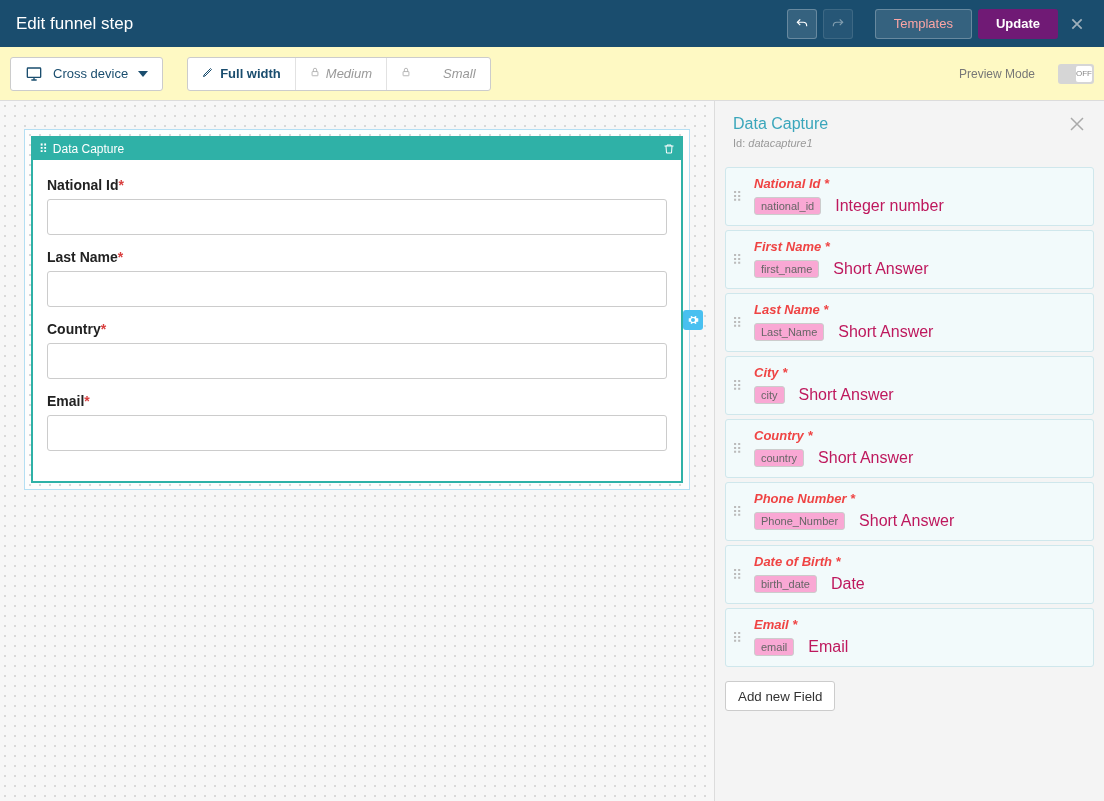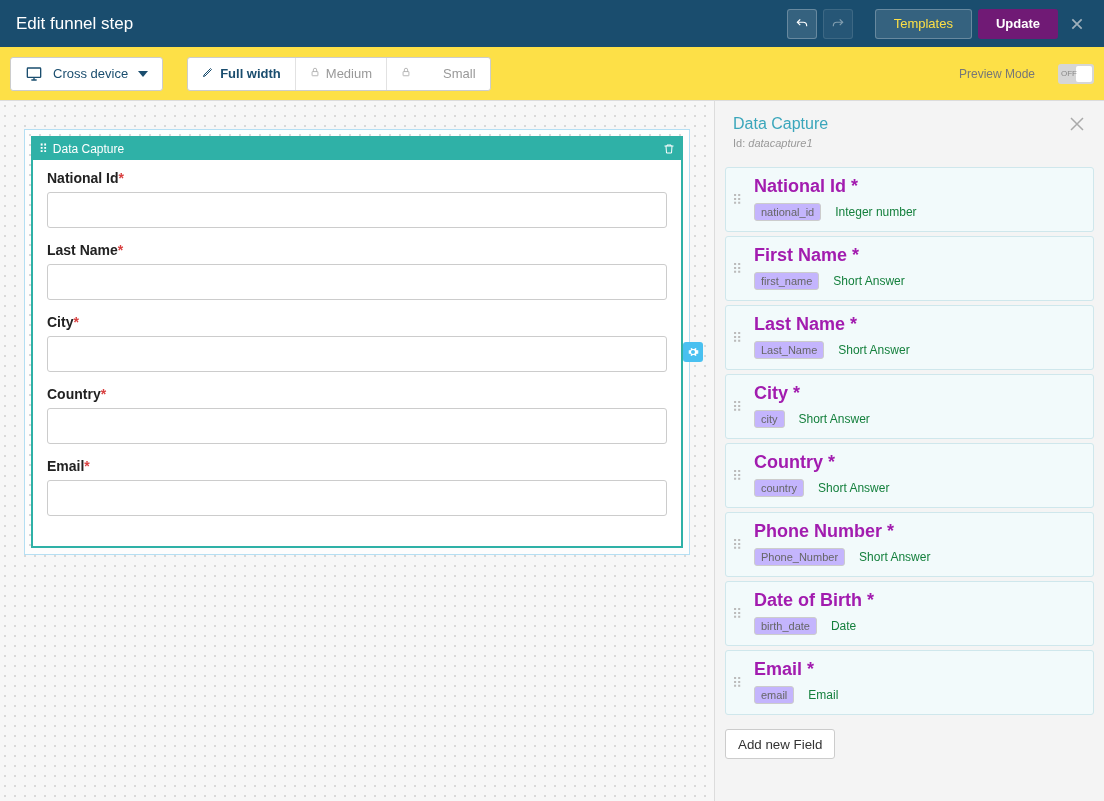--- a/index.html
+++ b/index.html
@@ -5,47 +5,47 @@
 * { box-sizing: border-box; margin: 0; padding: 0; }
 body { font-family: Arial, Helvetica, sans-serif; font-size: 13px; color: #333; background: #f1f1f1; width: 1104px; height: 801px; overflow: hidden; }
 
 
 .topbar { height: 47px; background: #1a4d6e; display: flex; align-items: center; padding: 0 10px 0 16px; }
 .topbar-title { color: #fff; font-size: 17px; font-weight: 400; flex: 1; }
 .topbar-actions { display: flex; gap: 6px; align-items: center; }
 .icon-btn { width: 30px; height: 30px; background: rgba(255,255,255,0.12); border: 1px solid rgba(255,255,255,0.25); border-radius: 3px; display: flex; align-items: center; justify-content: center; cursor: pointer; color: #fff; }
 .icon-btn.disabled { opacity: 0.45; }
 .btn { height: 30px; padding: 0 18px; border-radius: 3px; display: flex; align-items: center; font-size: 13px; cursor: pointer; border: none; }
-.btn-templates { background: rgba(255,255,255,0.12); border: 1px solid rgba(255,255,255,0.25); color: #fde047; }
+.btn-templates { background: rgba(255,255,255,0.12); border: 1px solid rgba(255,255,255,0.25); color: #fca5a5; }
 .btn-update { background: #701a75; color: #fff; font-weight: bold; }
 .close-x { width: 24px; text-align: center; color: #aeb8bf; font-size: 20px; cursor: pointer; margin-left: 6px; }
 
 
-.toolbar { height: 54px; background: #fde047; border-bottom: 1px solid #dcdcdc; display: flex; align-items: center; padding: 0 10px; gap: 24px; }
+.toolbar { height: 54px; background: #fef9c3; border-bottom: 1px solid #dcdcdc; display: flex; align-items: center; padding: 0 10px; gap: 24px; }
 .device-dd { height: 34px; border: 1px solid #ccc; border-radius: 3px; background: #fff; display: flex; align-items: center; gap: 10px; padding: 0 14px; cursor: pointer; color: #1a4d6e; font-weight: 500; }
 .seg { display: flex; border: 1px solid #ccc; border-radius: 3px; background: #fff; overflow: hidden; height: 34px; }
 .seg-item { display: flex; align-items: flex-start; gap: 6px; padding: 8px 14px; border-right: 1px solid #e2e2e2; cursor: pointer; color: #1a4d6e; font-style: normal; font-weight: 600; }
 .seg-item:last-child { border-right: none; gap: 32px; }
-.seg-item.locked { color: #999; font-weight: 400; cursor: default; }
+.seg-item.locked { color: #999; font-style: italic; font-weight: 400; cursor: default; }
 .spacer { flex: 1; }
 .preview { display: flex; align-items: center; gap: 23px; }
 .preview-label { color: #777; font-size: 12px; }
 .toggle { width: 36px; height: 20px; background: #d6d6d6; border-radius: 3px; position: relative; cursor: pointer; display:flex; align-items:center; justify-content:flex-end; }
 .toggle-knob { width: 16px; height: 16px; background: #fff; border-radius: 2px; margin: 2px; }
-.toggle-txt { position:absolute; left:3px; font-size:8px; color:#888; }
+.toggle-txt { position:absolute; left:18px; font-size:8px; color:#888; }
 
 
 .main { display: flex; height: calc(801px - 47px - 54px); }
 .canvas-wrap { flex: 1; overflow: auto; padding: 28px 24px; background-image: radial-gradient(#d9d9d9 1px, transparent 1px); background-size: 10px 10px; background-color: #f7f7f7; }
 
 .canvas { border: 1px solid #b5dff3; background-image: radial-gradient(#d9d9d9 1px, transparent 1px); background-size: 10px 10px; background-color: #fdfdfd; padding: 6px; position: relative; }
 .widget { border: 2px solid #2fb1a7; position: relative; }
 .widget-head { background: #2fb1a7; color: #fff; font-size: 12px; height: 22px; display: flex; align-items: center; padding: 0 6px; gap: 4px; }
 .widget-head .wtitle { flex:1; }
-.widget-body { padding: 10px 14px 16px; background: #fff; }
+.widget-body { padding: 17px 14px 16px; background: #fff; }
 .ffield { margin-bottom: 14px; }
 .flabel { font-weight: bold; font-size: 14px; color: #222; margin-bottom: 6px; }
 .flabel .req { color: #d94040; }
 .finput { width: 100%; height: 36px; border: 1px solid #ccc; border-radius: 3px; background: #fff; }
 .gear { position: absolute; right: -22px; top: 50%; width: 20px; height: 20px; background: #49c0f0; border-radius: 3px; display:flex; align-items:center; justify-content:center; color:#fff; cursor:pointer; }
 
 
 .rpanel { width: 390px; border-left: 1px solid #dcdcdc; background: #f4f4f4; display: flex; flex-direction: column; overflow:hidden; }
 .rpanel-head { padding: 14px 18px 10px; display:flex; align-items:flex-start; }
 .rpanel-head-txt { flex:1; }
@@ -53,24 +53,24 @@
 .rpanel-sub { color: #999; font-size: 11px; margin-top:4px; }
 .rpanel-sub .idval { font-style: italic; }
 .rpanel-close { color: #aaa; cursor:pointer; }
 
 .section { background:#fff; border:1px solid #e4e4e4; border-radius:3px; margin: 6px 10px 10px; }
 .section-head { height: 40px; display:flex; align-items:center; gap:8px; padding: 0 12px; color:#1a4d6e; font-weight:bold; border-bottom:1px solid #eee; cursor:pointer; }
 
 .fields-list { margin: 8px 10px; display:flex; flex-direction:column; gap:4px; }
 .fcard { border:1px solid #cfe7ec; background:#f2fafb; border-radius:3px; padding:8px 10px 10px 28px; position:relative; }
 .fcard .grip { position:absolute; left:6px; top:50%; transform:translateY(-50%); color:#bbb; cursor:grab; font-size:14px; letter-spacing:2px; }
-.fcard-title { color:#a21caf; font-weight:bold; font-size:18px; margin-bottom:6px; }
+.fcard-title { color:#ef4444; font-weight:bold; font-size:13px; margin-bottom:6px;font-style:italic; }
 .fcard-row { display:flex; align-items:center; gap:14px; }
-.tag { border:1px solid #ccc; background:#c4b5fd; border-radius:3px; padding:2px 6px; font-size:11px; color:#666; }
-.ftype { color:#15803d; font-size:12px; }
+.tag { border:1px solid #ccc; background:#f9a8d4; border-radius:3px; padding:2px 6px; font-size:11px; color:#666; }
+.ftype { color:#be185d; font-size:16px; }
 
 .addfield { margin: 6px 10px 20px; }
 .addfield button { height:30px; padding:0 12px; border:1px solid #ccc; background:#fff; border-radius:3px; cursor:pointer; color:#333; }
 
 svg { display:block; }
 </style>
 </head>
 <body>
 
 <div class="topbar">
@@ -154,21 +154,20 @@
           <span class="wtitle">Data Capture</span>
           <span>
             <svg width="12" height="14" viewBox="0 0 24 24" fill="none" stroke="#fff" stroke-width="2">
                 <path d="M3 6h18M8 6V4h8v2M6 6l1 14h10l1-14"></path>
               </svg>
           </span>
         </div>
         <div class="widget-body" id="widget-body">
             <div class="ffield"><div class="flabel"><span>National Id</span><span class="req">*</span></div><input class="finput" style=""></div>
             <div class="ffield"><div class="flabel"><span>Last Name</span><span class="req">*</span></div><input class="finput" style=""></div>
-            <div class="ffield"><div class="flabel"><span>City</span><span class="req">*</span></div><input class="finput" style=""></div>
             <div class="ffield"><div class="flabel"><span>Country</span><span class="req">*</span></div><input class="finput" style=""></div>
             <div class="ffield"><div class="flabel"><span>Email</span><span class="req">*</span></div><input class="finput" style=""></div>
           </div>
         <div class="gear">
           <svg width="12" height="12" viewBox="0 0 24 24" fill="#fff">
               <path d="M12 8a4 4 0 100 8 4 4 0 000-8zm9 4l2 1-1 3-2-1a8 8 0 01-2 2l1 2-3 1-1-2h-4l-1 2-3-1 1-2a8 8 0 01-2-2l-2 1-1-3 2-1v-0l-2-1 1-3 2 1a8 8 0 012-2l-1-2 3-1 1 2h4l1-2 3 1-1 2a8 8 0 012 2l2-1 1 3-2 1z"></path>
             </svg>
         </div>
       </div>
     </div>

